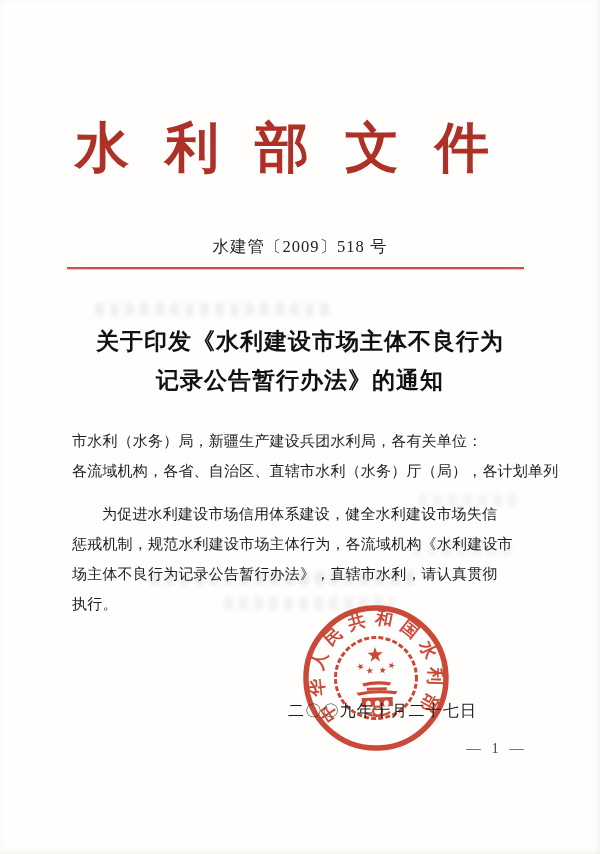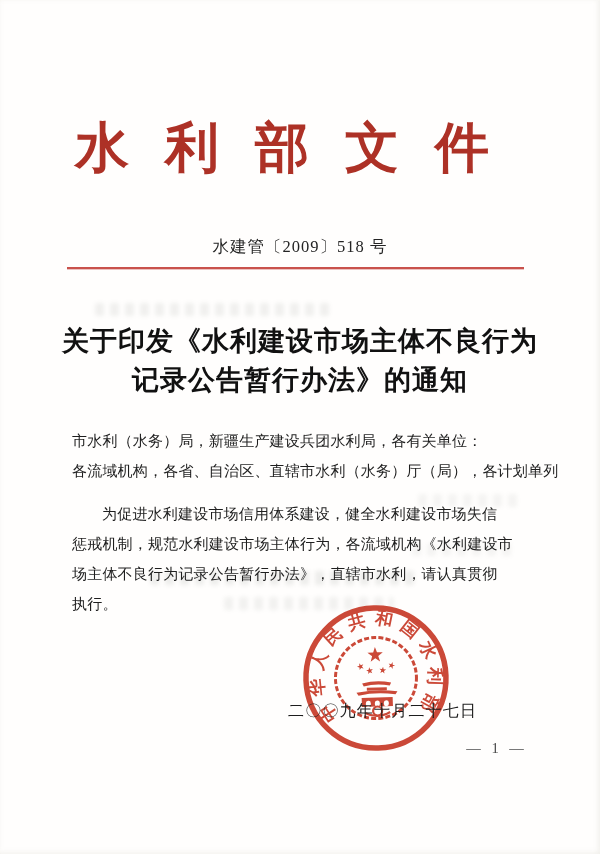--- a/index.html
+++ b/index.html
@@ -42,21 +42,21 @@
     position:absolute;top:267px;left:67px;
     width:457px;height:2px;
     background:var(--rule-red,#c9524c);
     box-shadow:0 1px 0 rgba(201,82,76,0.35);
   }
   
   .doc-title{
     position:absolute;top:322px;left:0;width:600px;
     text-align:center;
     font-weight:bold;
-    font-size:27px;line-height:39px;
+    font-size:23px;line-height:39px;
     color:#111;
     letter-spacing:1px;
   }
   
   .body-text{
     position:absolute;top:426px;left:72px;width:470px;
     font-size:15px;line-height:30px;
     color:#1e1e1e;
     letter-spacing:0.2px;
   }

